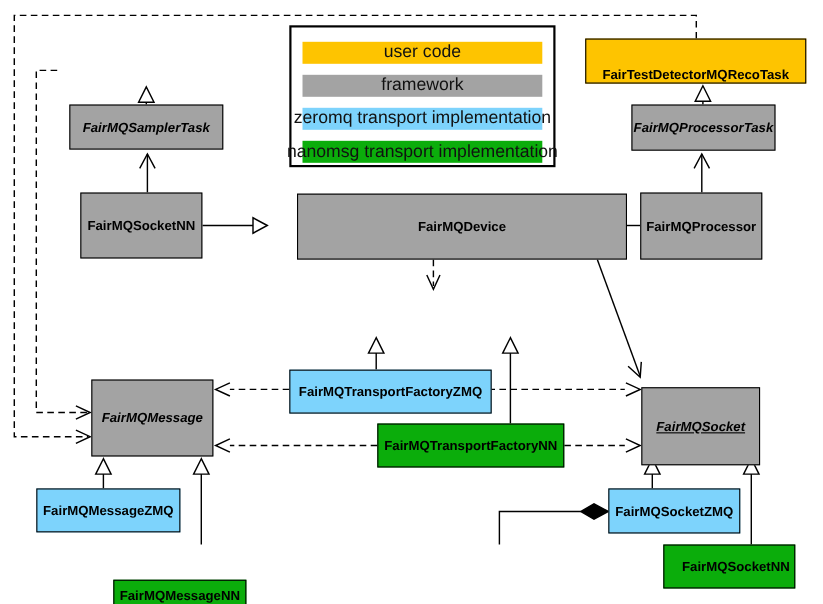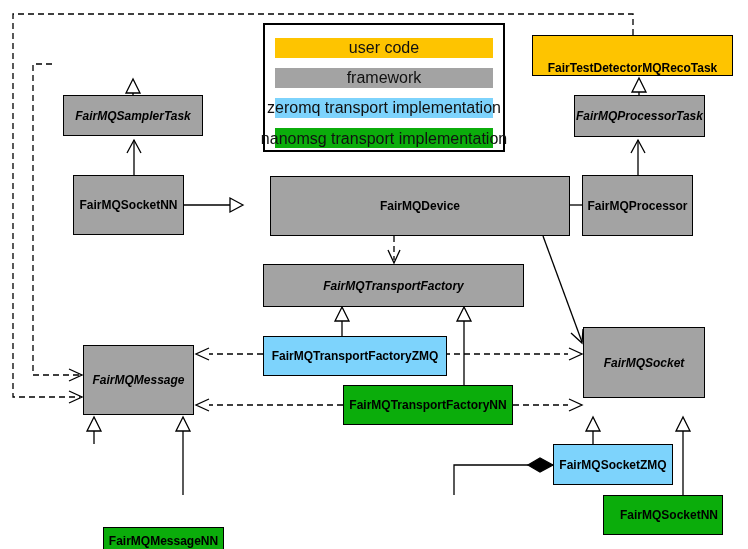--- a/index.html
+++ b/index.html
@@ -174,40 +174,40 @@
   </div>
 
   <div class="node c-blue" style="left:243px;top:176px;width:300px;height:60px;margin-left:27px;">
     <span>FairMQDevice</span>
   </div>
 
   <div class="node c-blue" style="left:582px;top:175px;width:111px;height:61px;">
     <span>FairMQProcessor</span>
   </div>
 
-  <div class="node c-blue abstract" style="left:263px;top:264px;width:261px;height:43px;">
-    <span>FairMQTransportFactory</span>
-  </div>
 
   <div class="node c-red" style="left:263px;top:336px;width:184px;height:40px;">
     <span>FairMQTransportFactoryZMQ</span>
   </div>
 
   <div class="node c-green" style="left:343px;top:385px;width:170px;height:40px;">
     <span>FairMQTransportFactoryNN</span>
   </div>
 
   <div class="node c-blue abstract" style="left:83px;top:345px;width:111px;height:70px;align-items:center;">
     <span>FairMQMessage</span>
   </div>
 
-  <div class="node c-blue abstract" style="left:583px;top:327px;width:122px;height:71px;">
+  <div class="node c-blue abstract" style="left:583px;top:352px;width:108px;height:71px;text-decoration:underline;">
     <span>FairMQSocket</span>
   </div>
 
+  <div class="node c-red" style="left:33px;top:444px;width:131px;height:40px;">
+    <span>FairMQMessageZMQ</span>
+  </div>
 
   <div class="node c-green" style="left:103px;top:495px;width:121px;height:28px;margin-top:32px;">
     <span>FairMQMessageNN</span>
   </div>
 
 
   <div class="node c-red" style="left:553px;top:444px;width:120px;height:41px;">
     <span>FairMQSocketZMQ</span>
   </div>
 

